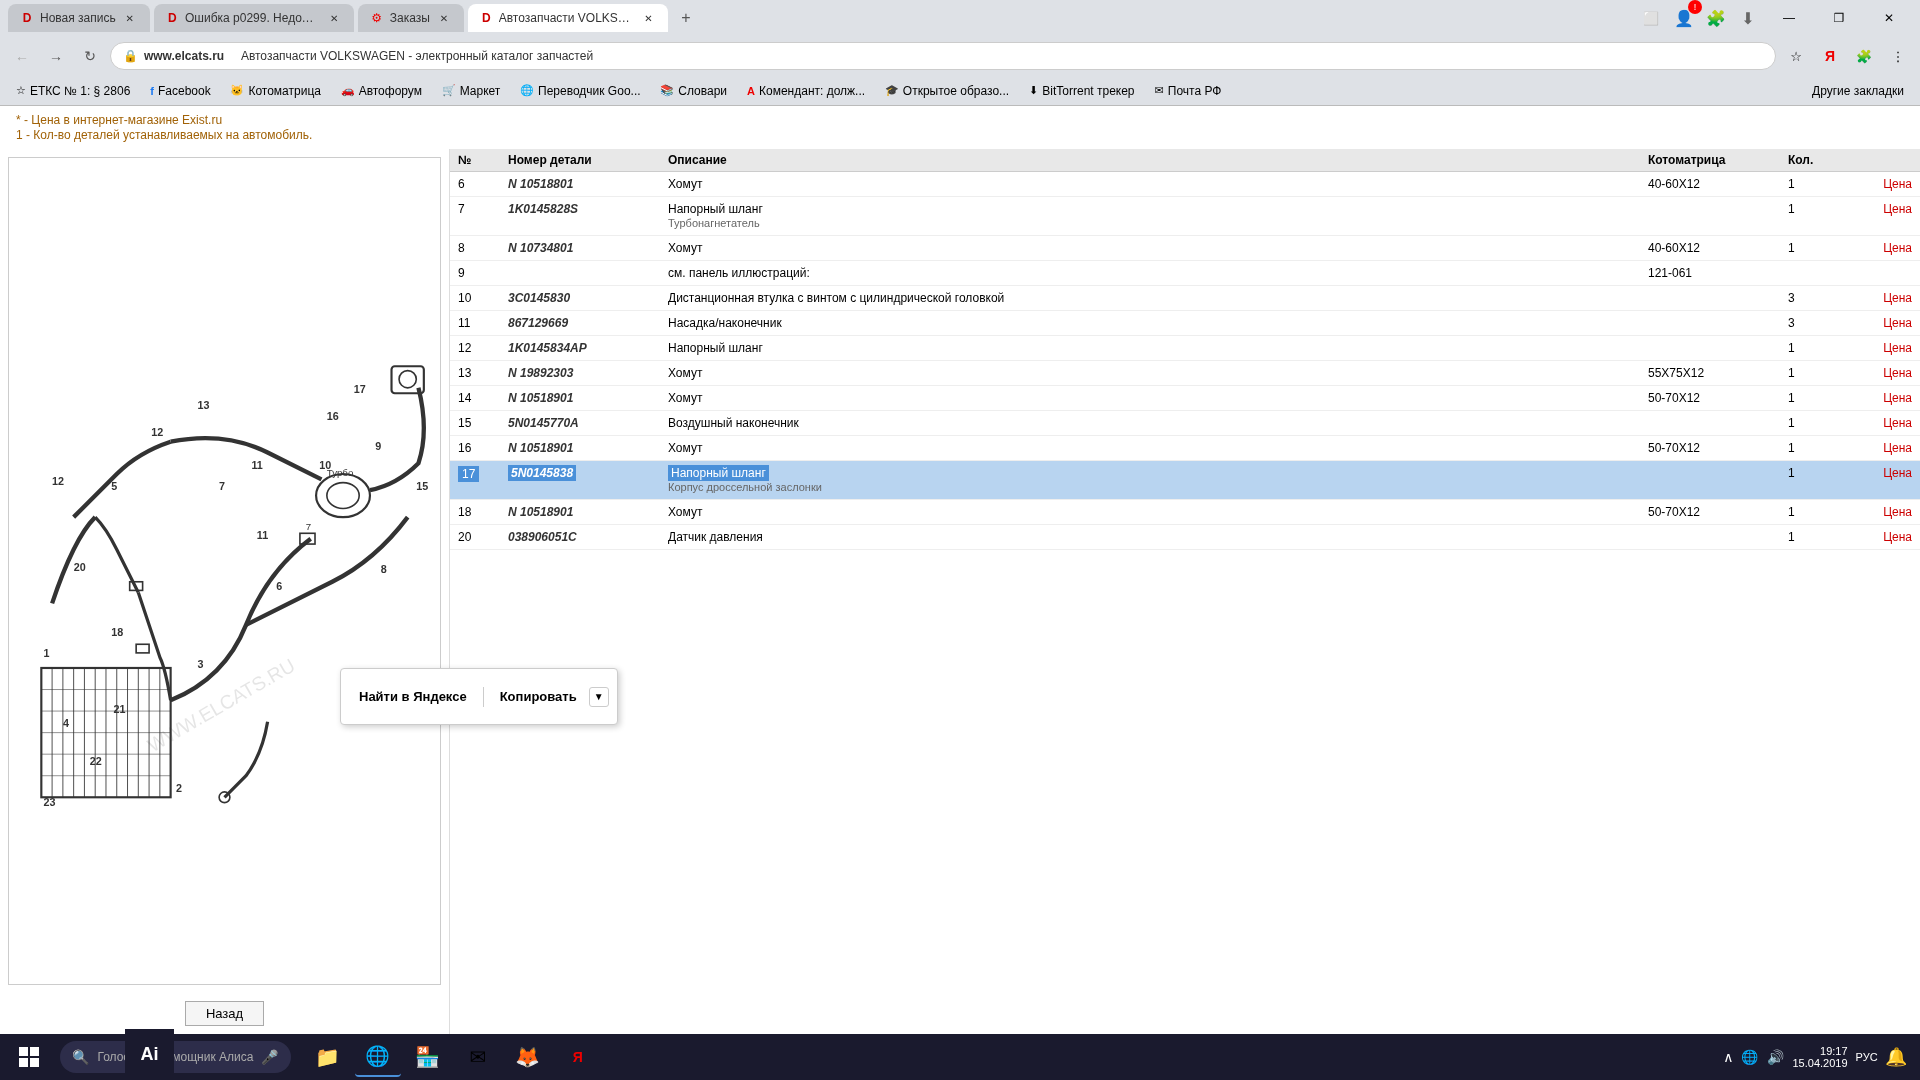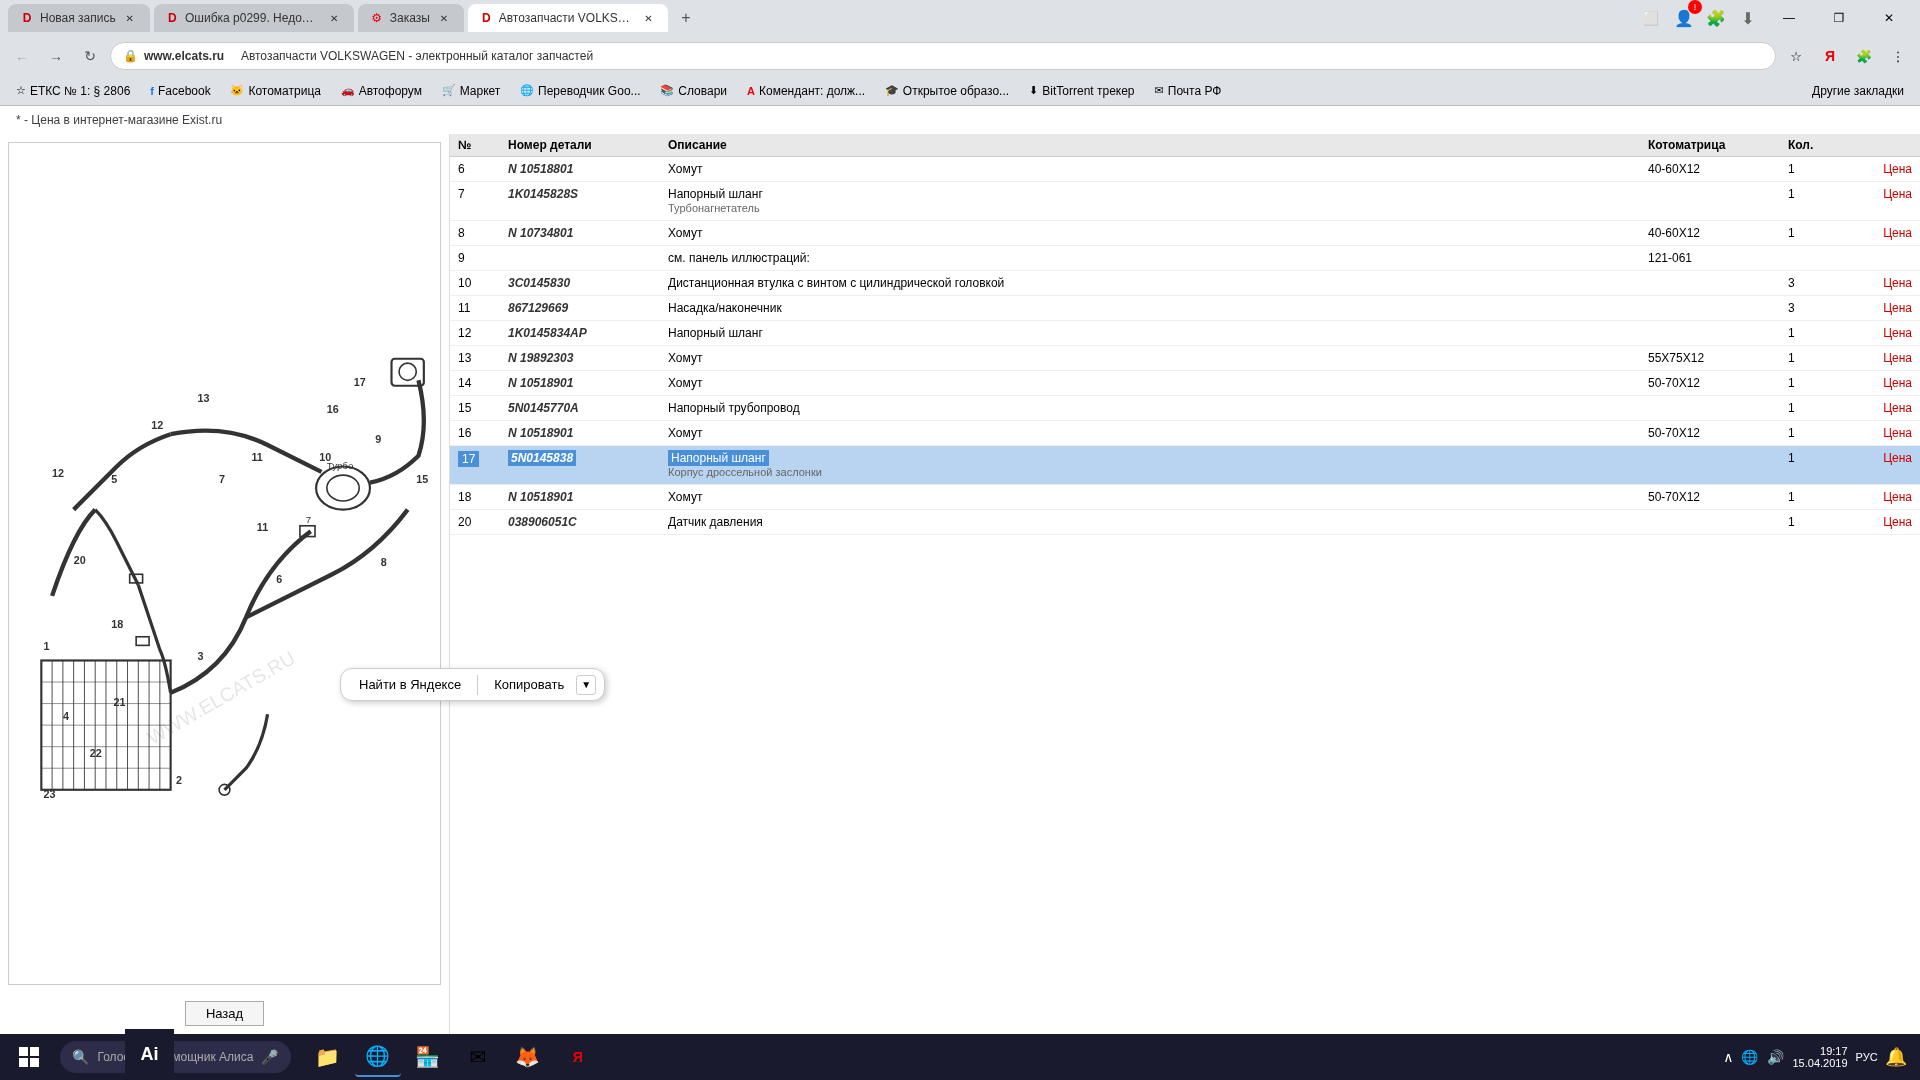--- a/index.html
+++ b/index.html
@@ -33,21 +33,21 @@
     .bookmarks-bar { height: 30px; background: #dee1e6; display: flex; align-items: center; padding: 0 8px; gap: 4px; border-bottom: 1px solid #bbb; }
     .bookmark-item { display: flex; align-items: center; gap: 4px; padding: 3px 8px; border-radius: 4px; cursor: pointer; font-size: 12px; white-space: nowrap; }
     .bookmark-icon { font-size: 11px; }
     .more-bookmarks { margin-left: auto; padding: 3px 8px; cursor: pointer; font-size: 12px; border-radius: 4px; }
 
     
     .page-content { flex: 1; background: white; display: flex; flex-direction: column; overflow: hidden; }
 
     
     .notes-section { padding: 6px 16px; background: white; }
-    .note-line { font-size: 12px; color: #404040; margin: 1px 0; }
+    .note-line { font-size: 12px; color: #a16207; margin: 1px 0; }
 
     
     .main-area { display: flex; flex: 1; overflow: hidden; }
 
     
     .left-panel { width: 450px; min-width: 450px; border-right: 1px solid #ddd; display: flex; flex-direction: column; overflow: hidden; }
     .diagram-area { flex: 1; border: 1px solid #ccc; margin: 8px; background: white; position: relative; display: flex; align-items: center; justify-content: center; overflow: hidden; }
     .diagram-svg { width: 100%; height: 100%; }
     .back-btn { margin: 8px auto; display: block; padding: 4px 20px; border: 1px solid #aaa; background: #f5f5f5; cursor: pointer; font-size: 13px; }
 
@@ -61,21 +61,21 @@
     .part-number.highlighted-text { background: #4a90d9; color: white; padding: 1px 3px; }
     .price-link { color: #cc0000; cursor: pointer; text-decoration: none; }
     .col-num { width: 50px; }
     .col-partno { width: 160px; }
     .col-desc { min-width: 300px; }
     .col-notes { width: 140px; }
     .col-qty { width: 60px; }
     .col-price { width: 80px; text-align: right; }
 
     
-    .context-menu { position: absolute; background: white; border: 1px solid #ccc; box-shadow: 2px 2px 6px rgba(0,0,0,0.2); z-index: 100; display: flex; align-items: center; gap: 2px; padding: 4px 8px; border-radius: 12px; top: 668px; left: 340px; }
+    .context-menu { position: absolute; background: white; border: 1px solid #ccc; box-shadow: 2px 2px 6px rgba(0,0,0,0.2); z-index: 100; display: flex; align-items: center; gap: 2px; padding: 16px 8px; border-radius: 4px; top: 668px; left: 340px; font-weight: bold; }
     .context-menu-item { padding: 4px 10px; cursor: pointer; font-size: 13px; white-space: nowrap; border-radius: 3px; }
     .context-menu-divider { width: 1px; height: 20px; background: #ccc; margin: 0 4px; }
     .context-menu-arrow { width: 20px; height: 20px; display: flex; align-items: center; justify-content: center; cursor: pointer; border: 1px solid #ccc; border-radius: 3px; font-size: 10px; }
 
     
     .taskbar { height: 46px; background: #1a1a2e; display: flex; align-items: center; padding: 0 4px; gap: 2px; position: relative; }
     .taskbar-start { width: 50px; height: 40px; display: flex; align-items: center; justify-content: center; cursor: pointer; }
     .taskbar-search { display: flex; align-items: center; background: #2d2d4a; border-radius: 20px; padding: 4px 12px; gap: 8px; cursor: pointer; height: 32px; margin: 0 4px; }
     .taskbar-search-text { color: #aaa; font-size: 12px; }
     .taskbar-mic { color: #aaa; font-size: 14px; }
@@ -213,20 +213,21 @@
     </div>
     <div class="bookmark-item more-bookmarks">
       <span>Другие закладки</span>
     </div>
   </div>
 
   <div class="page-content">
 
     <div class="notes-section">
       <div class="note-line">* - Цена в интернет-магазине Exist.ru</div>
+      <div class="note-line">1 - Кол-во деталей устанавливаемых на автомобиль.</div>
     </div>
 
     <div class="main-area">
 
       <div class="left-panel">
         <div class="diagram-area">
 
           <svg viewBox="0 0 400 500" class="diagram-svg">
 
             <text x="200" y="380" text-anchor="middle" font-size="18" fill="rgba(0,0,0,0.1)" font-family="Arial" transform="rotate(-30,200,380)">WWW.ELCATS.RU</text>
@@ -389,21 +390,21 @@
                 <td>14</td>
                 <td><span class="part-number">N 10518901</span></td>
                 <td>Хомут</td>
                 <td>50-70X12</td>
                 <td>1</td>
                 <td style="text-align: right;"><a class="price-link" href="#">Цена</a></td>
               </tr>
               <tr>
                 <td>15</td>
                 <td><span class="part-number">5N0145770A</span></td>
-                <td>Напорный трубопровод</td>
+                <td>Воздушный наконечник</td>
                 <td></td>
                 <td>1</td>
                 <td style="text-align: right;"><a class="price-link" href="#">Цена</a></td>
               </tr>
               <tr>
                 <td>16</td>
                 <td><span class="part-number">N 10518901</span></td>
                 <td>Хомут</td>
                 <td>50-70X12</td>
                 <td>1</td>

